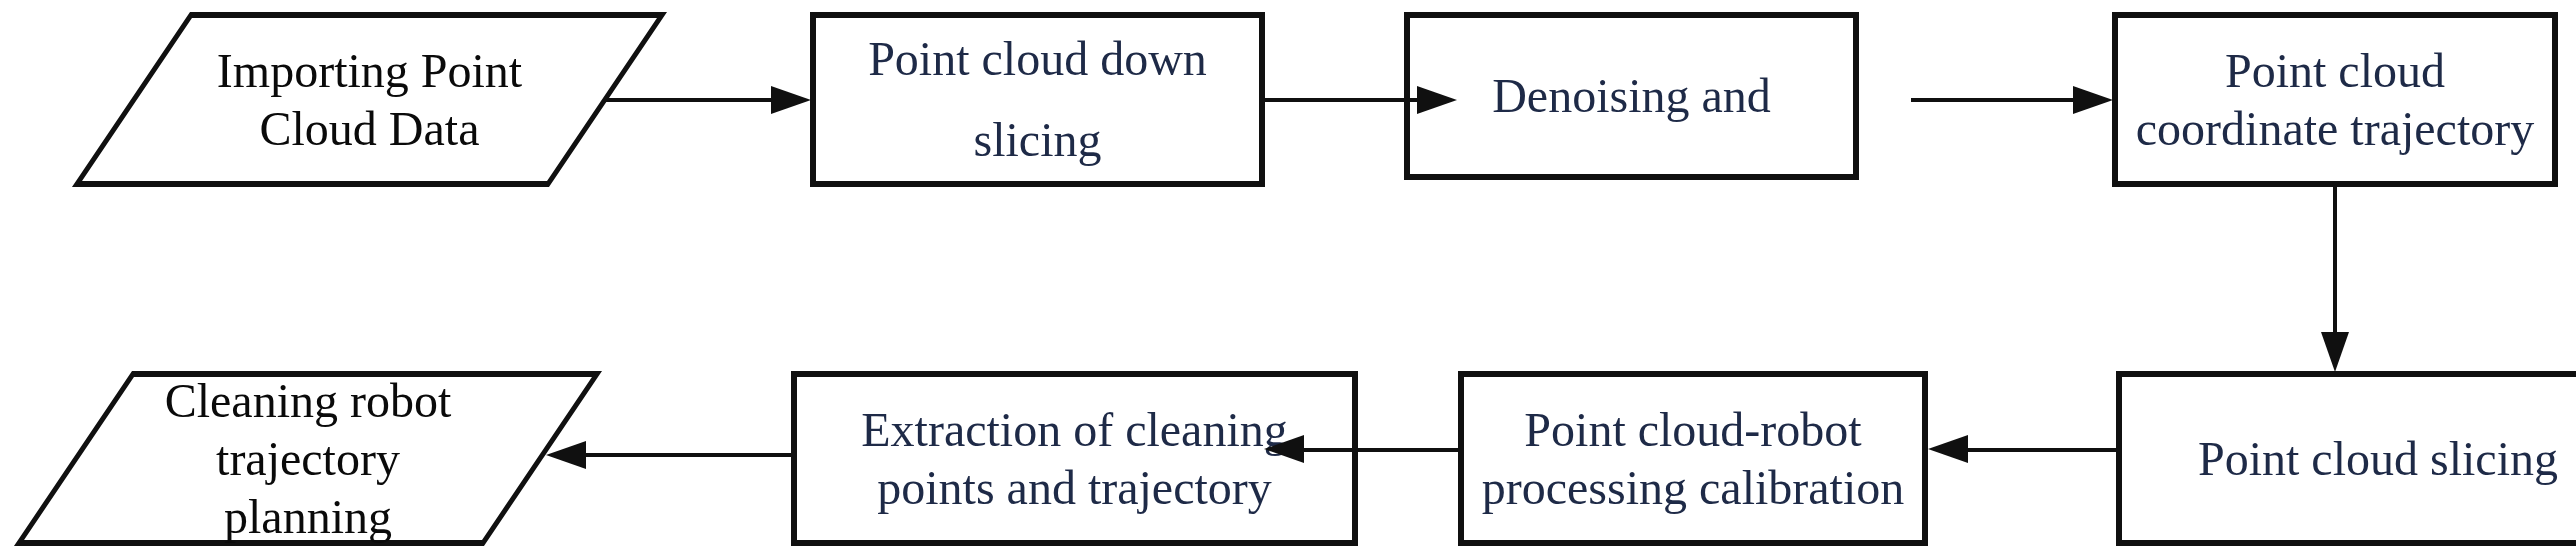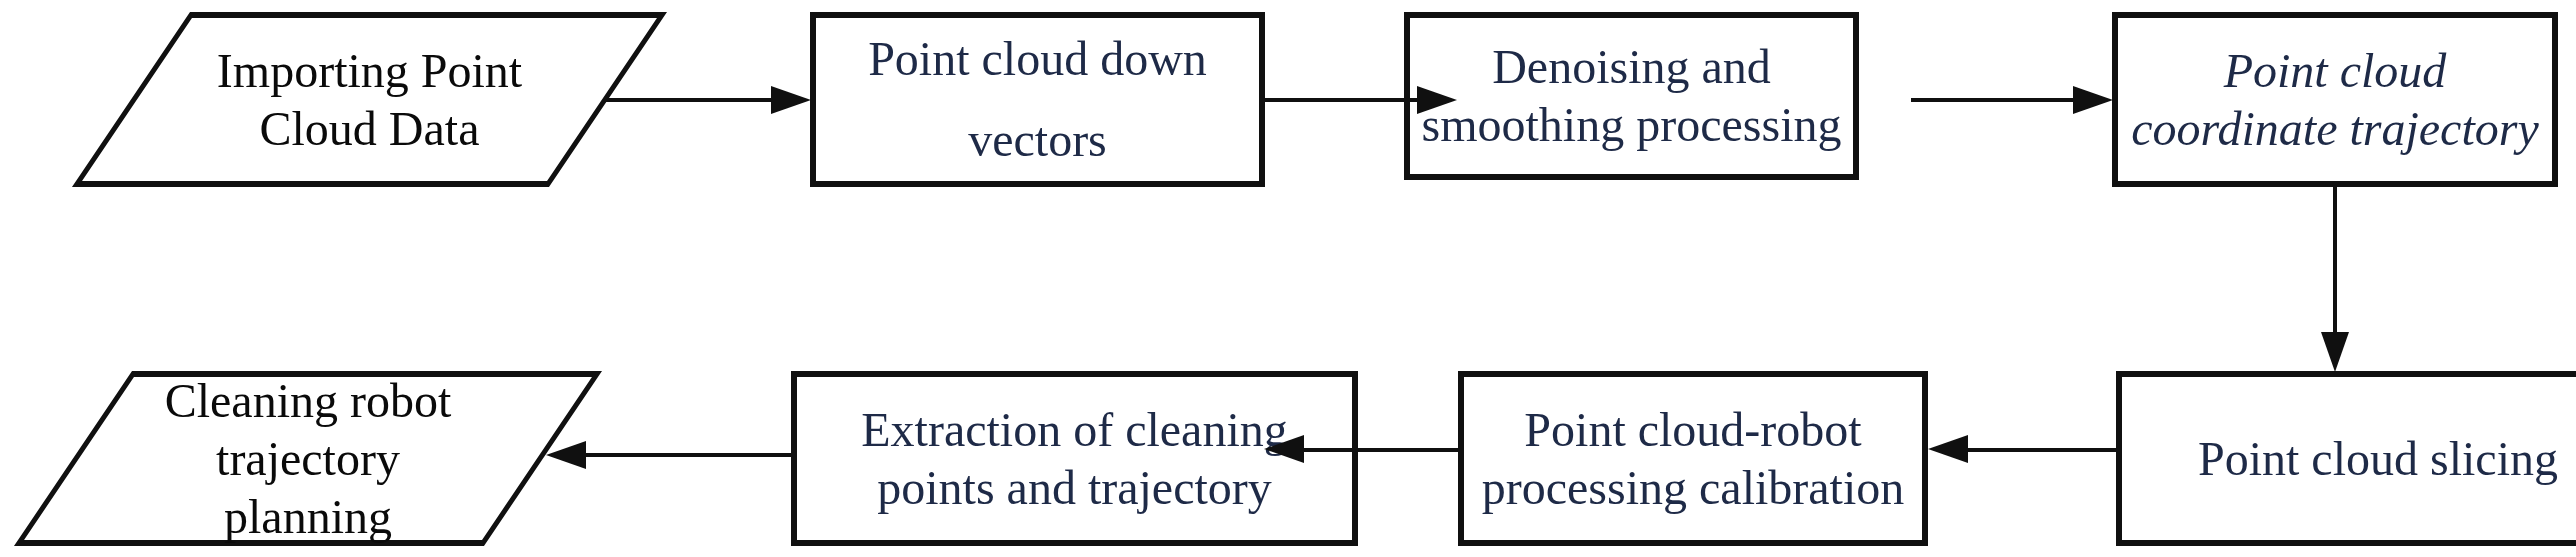--- a/index.html
+++ b/index.html
@@ -87,29 +87,28 @@
 
   <div class="node para" style="left:131px; top:12.2px; width:477px; height:175px;">
     <div class="para-inner">
       <span class="txt">Importing Point</span>
       <span class="txt">Cloud Data</span>
     </div>
   </div>
 
   <div class="node rect" style="left:810px; top:12.2px; width:455px; height:175px;gap:23px;">
     <span class="txt">Point cloud down</span>
-    <span class="txt">vectors</span>
+    <span class="txt">slicing</span>
   </div>
 
   <div class="node rect" style="left:1404px; top:12.2px; width:455px; height:168px;">
     <span class="txt">Denoising and</span>
-    <span class="txt">smoothing processing</span>
   </div>
 
-  <div class="node rect" style="left:2112px; top:12.2px; width:446px; height:175px;font-style:italic;">
+  <div class="node rect" style="left:2112px; top:12.2px; width:446px; height:175px;">
     <span class="txt">Point cloud</span>
     <span class="txt">coordinate trajectory</span>
   </div>
 
   <div class="node rect" style="left:2116px; top:371px; width:524px; height:175px;">
     <span class="txt">Point cloud slicing</span>
   </div>
 
   <div class="node rect" style="left:1458px; top:371px; width:470px; height:175px;justify-content:center;">
     <span class="txt">Point cloud-robot</span>

